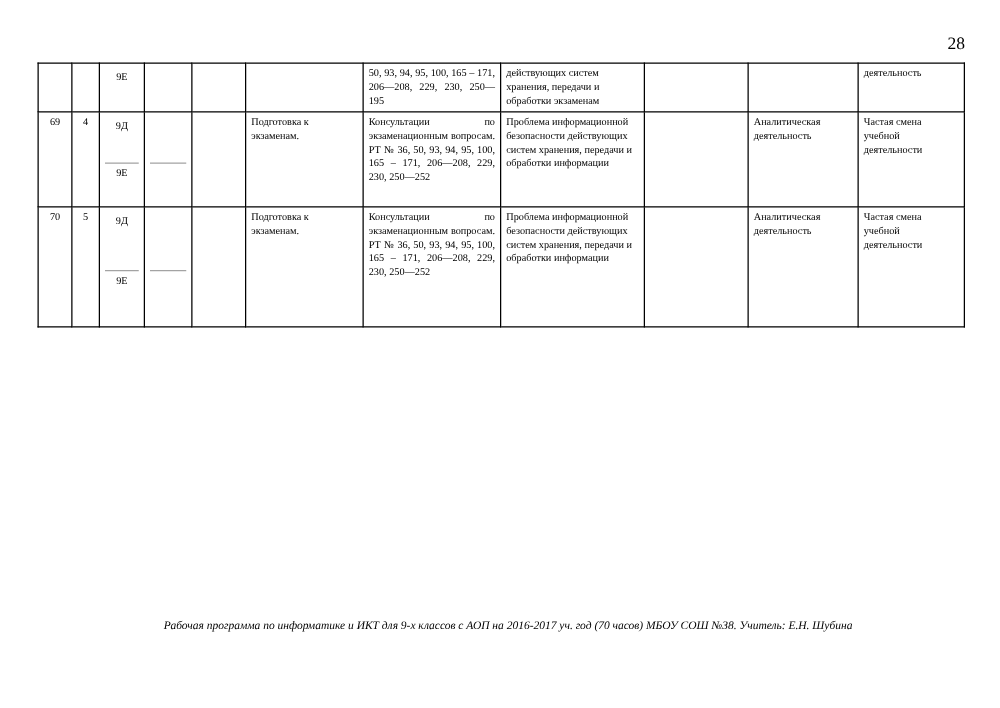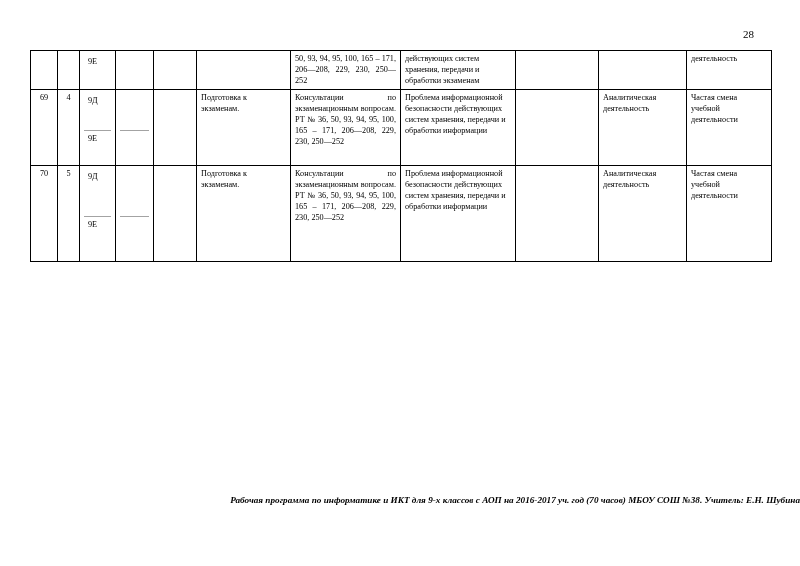--- a/index.html
+++ b/index.html
@@ -17,22 +17,22 @@
   }
   .page {
     position: relative;
     width: 800px;
     height: 566px;
     box-sizing: border-box;
   }
   .page-number {
     position: absolute;
     top: 28px;
-    right: 46px;
-    font-size: 11px;
+    right: 28px;
+    font-size: 14px;
     font-family: "Liberation Serif", serif;
   }
   table.grid {
     position: absolute;
     top: 50px;
     left: 30px;
     width: 741px;
     border-collapse: collapse;
     table-layout: fixed;
   }
@@ -43,41 +43,42 @@
     font-size: 8.2px;
     line-height: 1.32;
   }
   td.c-num, td.c-ord {
     text-align: center;
     vertical-align: middle;
     font-size: 9px;
   }
   td.splitcell {
     padding: 0;
+    text-align: center;
   }
   .split-top {
     border-bottom: 1px solid #a3a3a3;
     padding: 3px 4px;
     box-sizing: border-box;
   }
   .split-bot {
     padding: 3px 4px;
     box-sizing: border-box;
   }
   .justify {
     text-align: justify;
   }
   .footer {
     position: absolute;
     left: 0;
     right: 0;
     top: 495px;
-    text-align: right;
+    text-align: center;
     font-style: italic;
-    font-weight: bold;
+    font-weight: normal;
     font-size: 9.2px;
     font-family: "Liberation Serif", serif;
     margin-left: 13px;
   }
 </style>
 </head>
 <body>
 
 <div class="page">
 
@@ -101,21 +102,21 @@
     <tbody>
         <tr>
       <td class="c-num"></td>
       <td class="c-ord"></td>
       <td class="splitcell">
         <div class="split-bot">9Е</div>
       </td>
       <td></td>
       <td></td>
       <td></td>
-      <td class="justify">50, 93, 94, 95, 100, 165 – 171,  206—208, 229, 230, 250—252</td>
+      <td class="justify">50, 93, 94, 95, 100, 165 – 171,  206—208, 229, 230, 250—195</td>
       <td>действующих систем хранения,  передачи и обработки экзаменам</td>
       <td></td>
       <td></td>
       <td>деятельность</td>
     </tr>
 
     <tr style="height:76px">
       <td class="c-num">69</td>
       <td class="c-ord">4</td>
       <td class="splitcell">

